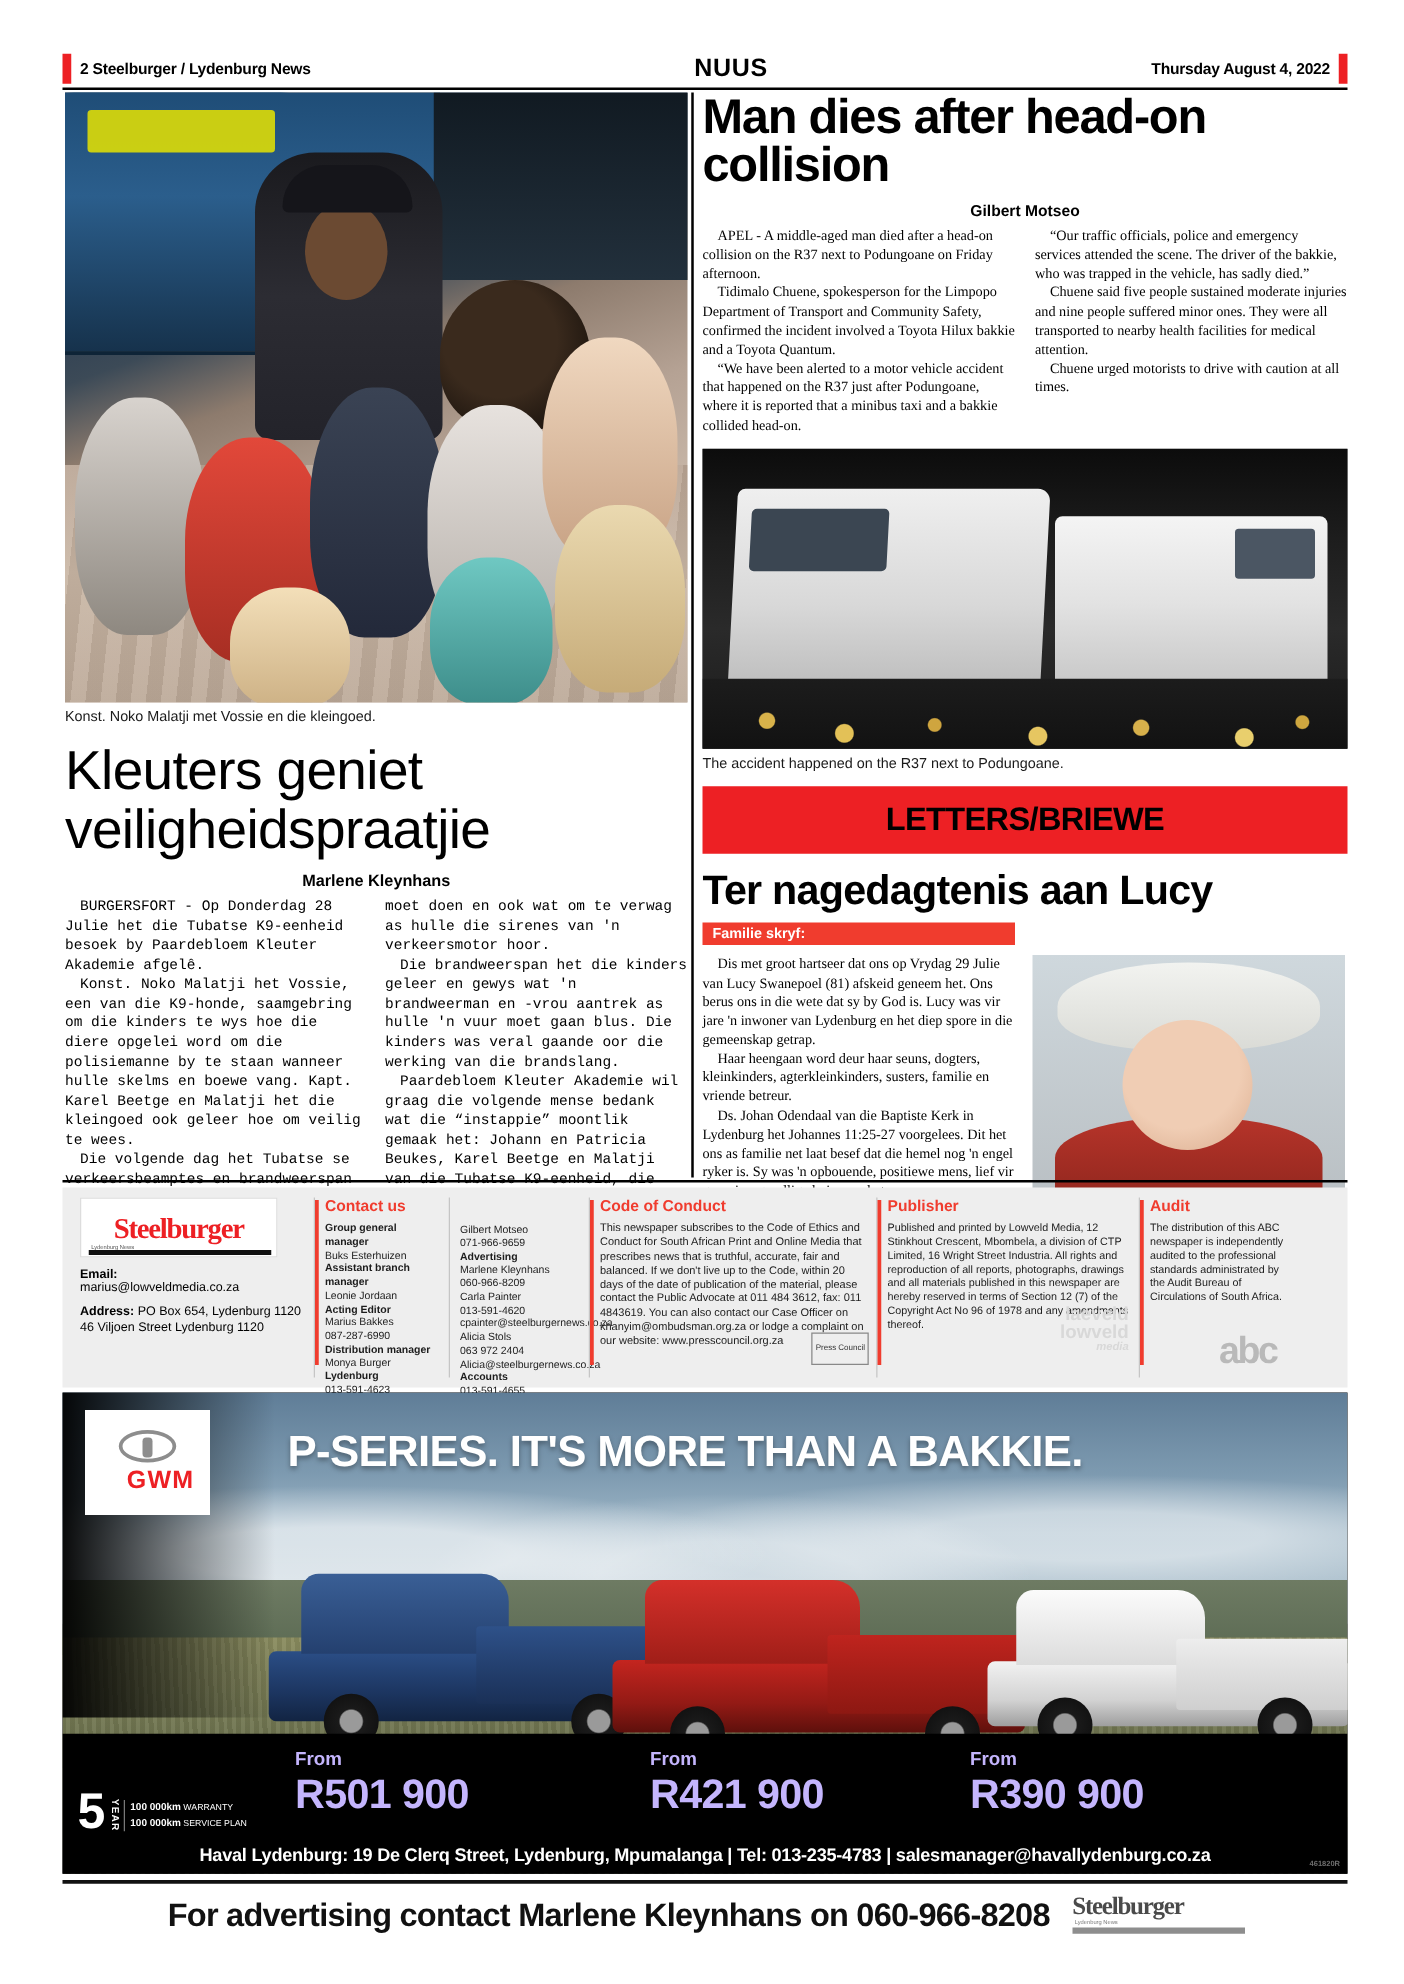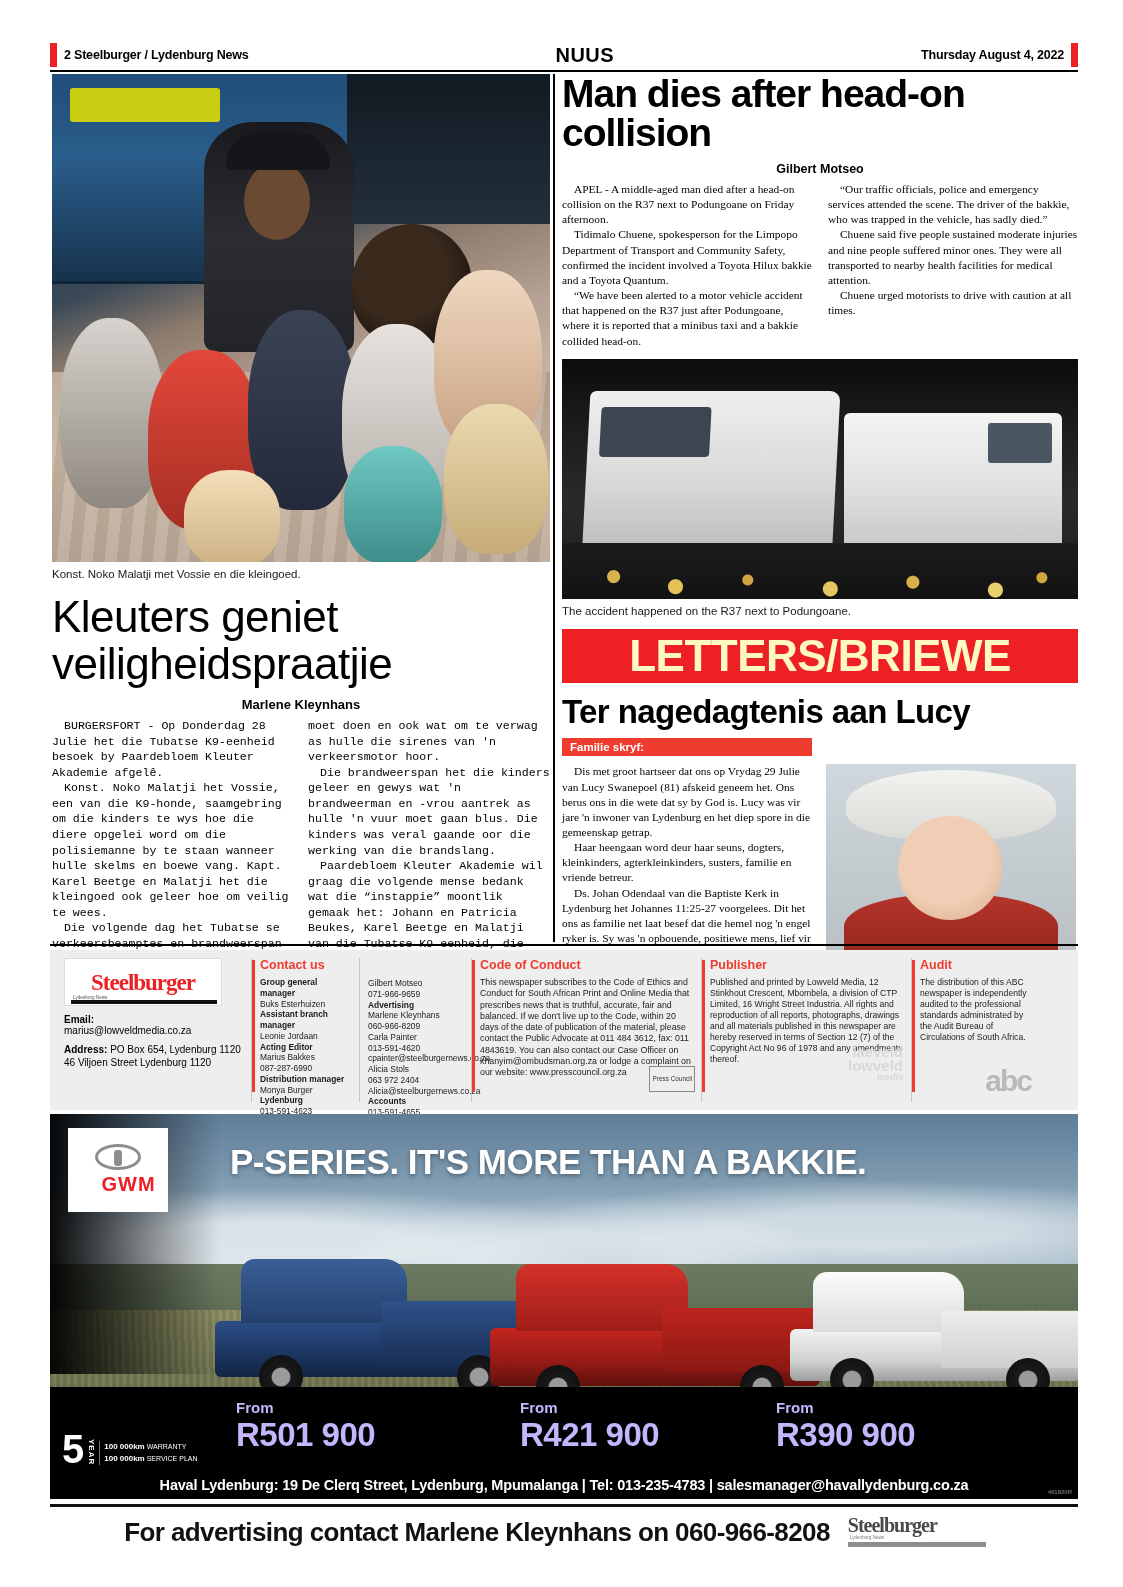--- a/index.html
+++ b/index.html
@@ -182,22 +182,22 @@
     margin-top: 12px; width: 516px; height: 54px; background: #ed2024;
     display: flex; align-items: center; padding: 4px;
   }
   .letters-addr {
     background: #fff; color: #ed2024; font-weight: bold;
     font-size: 8.6px; line-height: 1.32; text-align: center;
     padding: 5px 8px; width: 188px; height: 46px;
     display: flex; flex-direction: column; justify-content: center;
   }
   .letters-title {
-    flex: 1 1 auto; text-align: center; color: #fef9c3;
-    font-size: 44px; font-weight: bold; letter-spacing: -0.5px;
+    flex: 1 1 auto; text-align: center; color: #000000;
+    font-size: 26px; font-weight: bold; letter-spacing: -0.5px;
   }
 
   .headline-lucy {
     margin-top: 12px; font-size: 33px; letter-spacing: -0.6px; line-height:1.02;
   }
   .familie-bar {
     margin-top: 10px; width: 250px; background: #f03c2e; color: #fff;
     font-weight: bold; font-size: 11.5px; padding: 3px 8px;
   }
   .lucy-wrap { display: flex; gap: 14px; margin-top: 8px; }
@@ -266,21 +266,21 @@
     position:absolute; right:6px; bottom:10px; width:46px; height:26px;
     border:1px solid #888; font-size:6.4px; color:#333;
     display:flex; align-items:center; justify-content:flex-end; padding-right:2px;
     line-height:1.1;
   }
   .lowveld-wm {
     position:absolute; right:8px; bottom:20px; font-size:15px; font-weight:bold;
     color:#d8d8d8; line-height:0.95; text-align:right;
   }
   .abc-wm {
-    position:absolute; right:10px; bottom:6px; font-size:30px; font-weight:bold;
+    position:absolute; right:20px; bottom:6px; font-size:30px; font-weight:bold;
     color:#b9b9b9; letter-spacing:-2px; line-height:1;
   }
 
   
   .ad {
     position: absolute; left: 50px; top: 1114px; width: 1028px; height: 385px;
     background: #000; overflow: hidden;
   }
   .ad-sky {
     position:absolute; left:0; top:0; width:100%; height:185px;
@@ -369,21 +369,21 @@
     position:absolute; left:0; bottom:6px; width:100%; text-align:center;
     color:#fff; font-size:14.5px; font-weight:bold; letter-spacing:-0.2px;
   }
   .ad-code {
     position:absolute; right:6px; bottom:4px; color:#6e6e6e; font-size:6px; font-weight:bold;
   }
 
   
   .bottom-rule { position:absolute; left:50px; top:1504px; width:1028px; height:3px; background:#111; }
   .bottom-bar {
-    position:absolute; left:42px; top:1512px; width:1028px; height:40px;
+    position:absolute; left:52px; top:1512px; width:1028px; height:40px;
     display:flex; align-items:center; justify-content:center; gap:18px;
   }
   .bottom-txt { font-size:26px; font-weight:bold; letter-spacing:-0.6px; color:#111; }
   .bottom-logo { position:relative; width:140px; height:34px; }
   .bottom-logo-word {
     font-size:20px; font-weight:bold; color:#4a4a4a; letter-spacing:-1px;
     font-family:"Liberation Serif", serif; line-height:1;
   }
   .bottom-logo-bar { position:absolute; left:0; bottom:2px; width:138px; height:5px; background:#8e8e8e; }
   .bottom-logo-sub { position:absolute; left:2px; bottom:9px; font-size:4.6px; color:#7b7b7b; }

